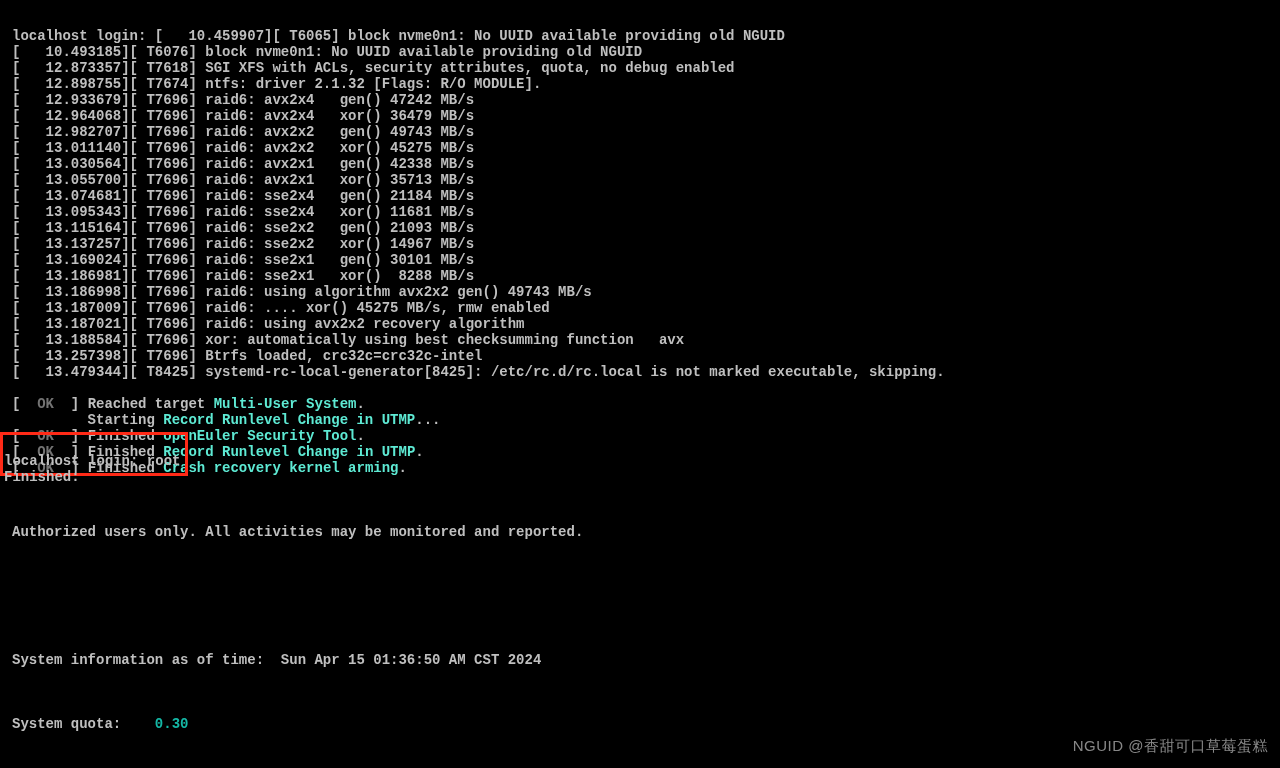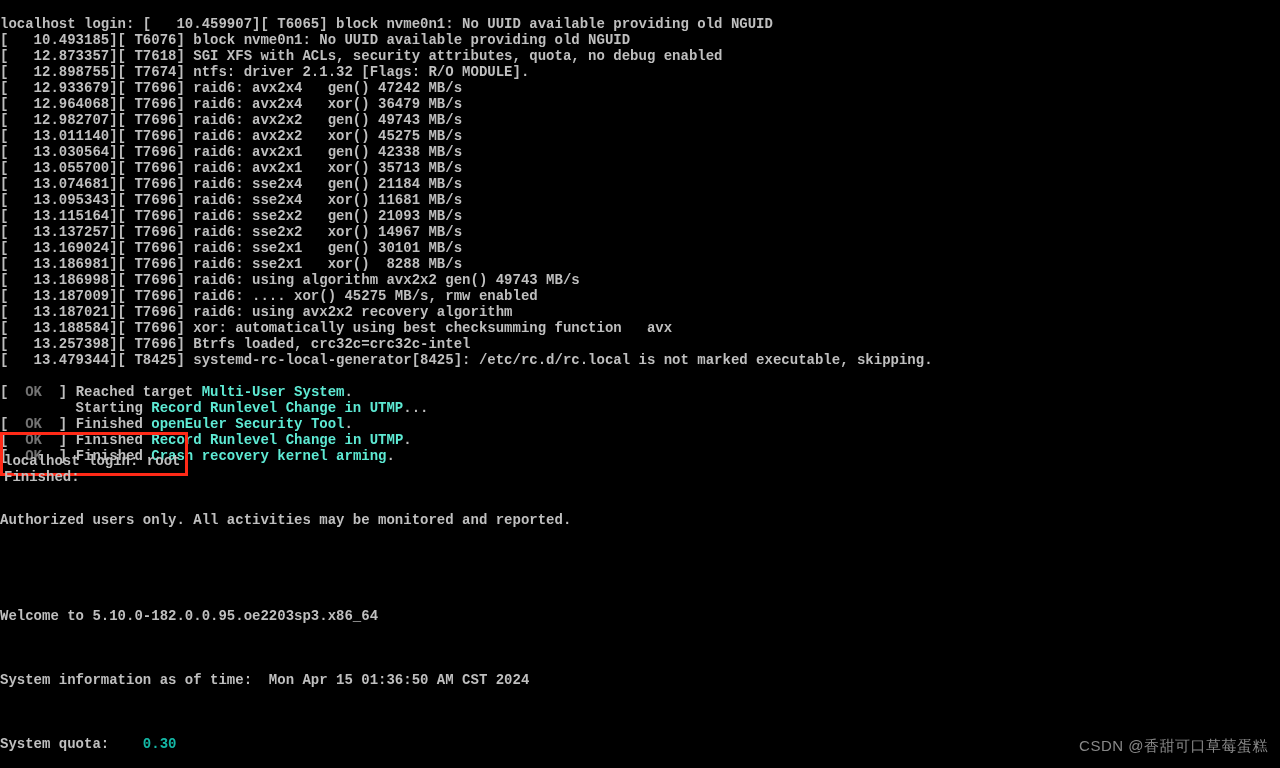--- a/index.html
+++ b/index.html
@@ -1,16 +1,16 @@
 <!DOCTYPE html>
 <html><head>
 <meta charset="utf-8">
 <style>
 html,body{margin:0;padding:0;width:1280px;height:768px;background:#000;color:#bfbfbf;font-family:"Courier New",monospace;font-size:14px;line-height:16px;overflow:hidden;font-weight:bold}
-.term{position:absolute;top:0;left:0;padding:0;white-space:pre}
+.term{position:absolute;top:0;left:0;padding:12px;white-space:pre}
 .ln{display:block;height:16px}
 .green{color:#737373}
 .white{color:#5eead4}
 .grey{color:#bfbfbf}
 .yellow{color:#14b8a6}
 .login-box{position:absolute;top:432px;left:0;width:188px;height:44px;border:3px solid #ff2a17;box-sizing:border-box;padding-top:18px;padding-left:1px}
 .login-box .ln{height:16px}
 .watermark{position:absolute;bottom:14px;right:12px;color:#b5b5b5;font-family:Arial,"Microsoft YaHei",sans-serif;font-size:15px;font-weight:normal;letter-spacing:0.5px;opacity:0.75}
 </style>
 </head>
@@ -23,29 +23,28 @@
 
 <div class="login-box">
   <span class="ln"><span class="grey">localhost login: </span><span class="grey">root</span></span>
   <span class="ln"><span class="grey">Finished:</span></span>
 </div>
 
 <div class="term" style="top:496px">
 <span class="ln grey">Authorized users only. All activities may be monitored and reported.</span>
 <span class="ln"> </span>
 <span class="ln"> </span>
-<span class="ln grey">Welcome to 5.10.0-182.0.0.95.oe2203sp3.x86_64</span>
 <span class="ln"> </span>
-<span class="ln grey">System information as of time:  Mon Apr 15 01:36:50 AM CST 2024</span>
+<span class="ln grey">System information as of time:  Sun Apr 15 01:36:50 AM CST 2024</span>
 <span class="ln"> </span>
 <span class="ln"><span class="grey">System quota:    </span><span class="yellow">0.30</span></span>
 
 
 
 
 
 
 
 
 
 </div>
 
-<div class="watermark">CSDN @香甜可口草莓蛋糕</div>
+<div class="watermark">NGUID @香甜可口草莓蛋糕</div>
 
 </body></html>

